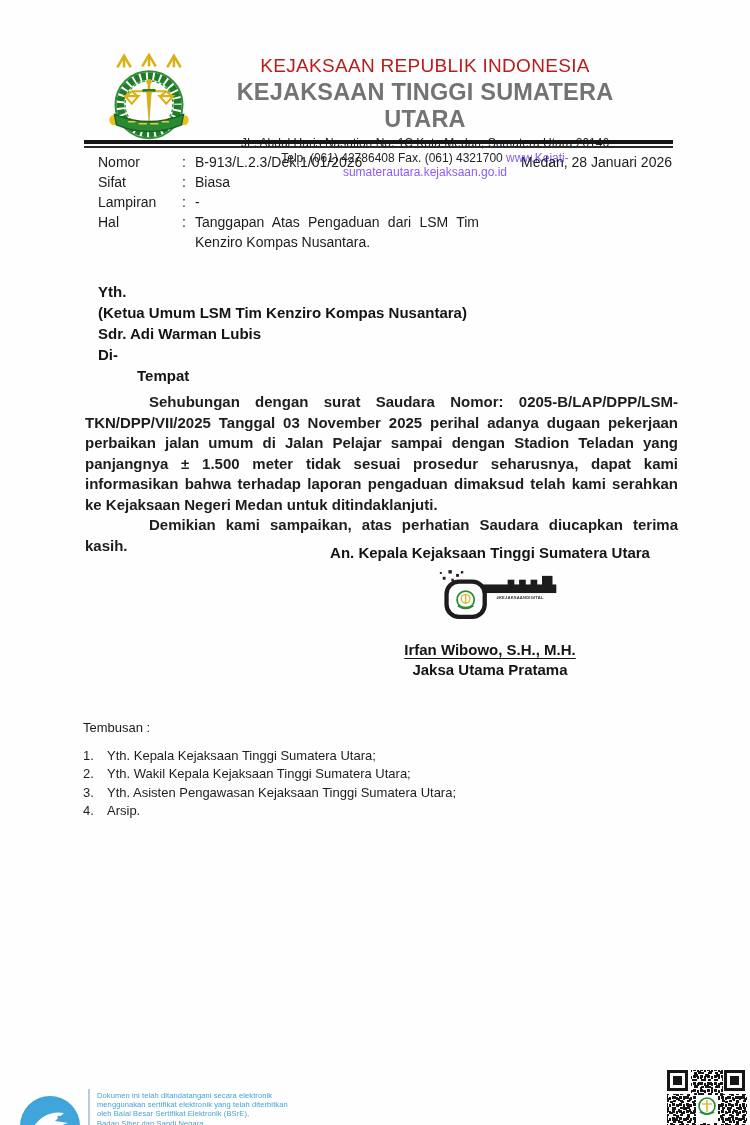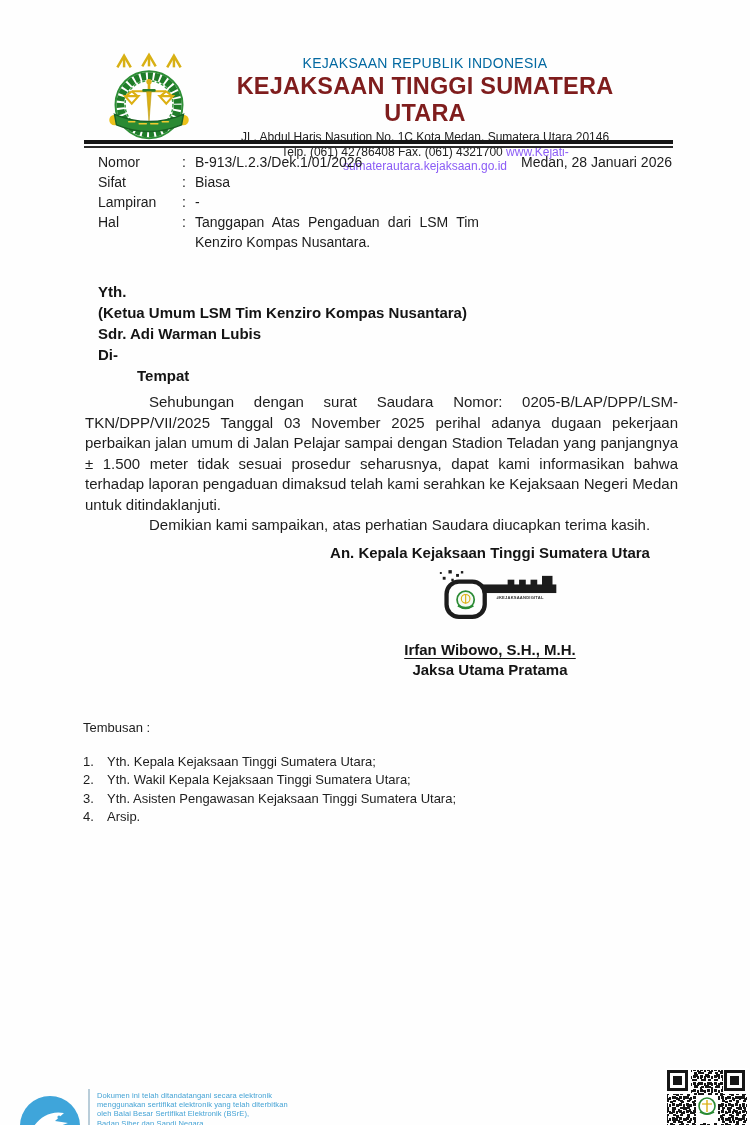--- a/index.html
+++ b/index.html
@@ -4,49 +4,49 @@
 <style>
   html,body{margin:0;padding:0;background:#ffffff;}
   .page{
     position:relative; width:750px; height:1125px; margin:0 auto;
     background:#fefefe; overflow:hidden; color:#1e1e1e;
     font-family:"Liberation Sans", sans-serif;
   }
   
   .emblem{position:absolute; left:99px; top:52px; width:100px; height:92px;}
   .lh-text{position:absolute; left:200px; top:55px; width:450px; text-align:center;}
-  .lh-org1{font-size:14px; color:#0369a1; letter-spacing:0.3px;}
-  .lh-org2{font-size:23.5px; font-weight:bold; color:#7f1d1d; letter-spacing:0.2px; margin-top:2px;}
+  .lh-org1{font-size:19px; color:#b91c1c; letter-spacing:0.3px;}
+  .lh-org2{font-size:23.5px; font-weight:bold; color:#737373; letter-spacing:0.2px; margin-top:2px;}
   .lh-addr{font-size:12px; color:#222; margin-top:3px;}
   .lh-contact{font-size:12px; color:#222; margin-top:1px;}
   .lh-web{color:#8b5cf6; }
   .rule-thick{position:absolute; left:84px; top:140px; width:589px; height:4px; background:#161616;}
   .rule-thin{position:absolute; left:84px; top:146px; width:589px; height:1.5px; background:#2b2b2b;}
   
   .meta{position:absolute; left:98px; top:152px; font-size:14px; color:#1c1c1c;}
   .meta-row{display:flex; align-items:flex-start; min-height:20px; line-height:20px;}
   .m-label{width:84px; flex:0 0 84px;}
   .m-colon{width:13px; flex:0 0 13px;}
   .m-value{display:block;}
   .m-value.wrap{width:284px; text-align:justify;}
   .date{position:absolute; top:154px; right:78px; font-size:14px; color:#1c1c1c;}
   
   .recipient{position:absolute; left:98px; top:281px; font-size:15px; font-weight:bold; color:#141414; line-height:21px;}
   .recipient .indent{margin-left:39px;}
   
   .body-text{position:absolute; left:85px; top:392px; width:593px; font-size:15px; line-height:20.5px; color:#1d1d1d;}
-  .body-text p{margin:0; text-align:justify; text-indent:64px;}
+  .body-text p{margin:0; text-align:justify; text-indent:64px;font-weight:bold;}
   
   .sig{position:absolute; left:304px; top:543px; width:372px; text-align:center; font-size:15px; font-weight:bold; color:#141414; line-height:20px;}
   .stamp{width:126px; height:52px; margin:5px auto 2px; transform:translateX(10px);}
   .stamp svg{width:126px; height:52px; display:block;}
   .sig-name{display:inline-block; text-decoration:underline; text-underline-offset:3px; margin-top:18px;}
   
   .copies{position:absolute; left:83px; top:719px; font-size:13px; color:#1d1d1d; line-height:18.5px;}
-  .copies .c-title{margin-bottom:15px;}
+  .copies .c-title{margin-bottom:9px;}
   .copy-row{display:flex;}
   .c-num{width:24px; flex:0 0 24px;}
   
   .bsre{position:absolute; left:19px; top:1095px; width:62px; height:30px; overflow:hidden;}
   .f-divider{position:absolute; left:88px; top:1089px; width:2px; height:36px; background:#b9cdd9;}
   .footnote{position:absolute; left:97px; top:1091px; font-size:7.5px; line-height:9.2px; color:#45a3d5; letter-spacing:0.1px;}
   .qr{position:absolute; left:665px; top:1068px; width:84px; height:57px; overflow:hidden;}
 </style>
 </head>
 <body>

